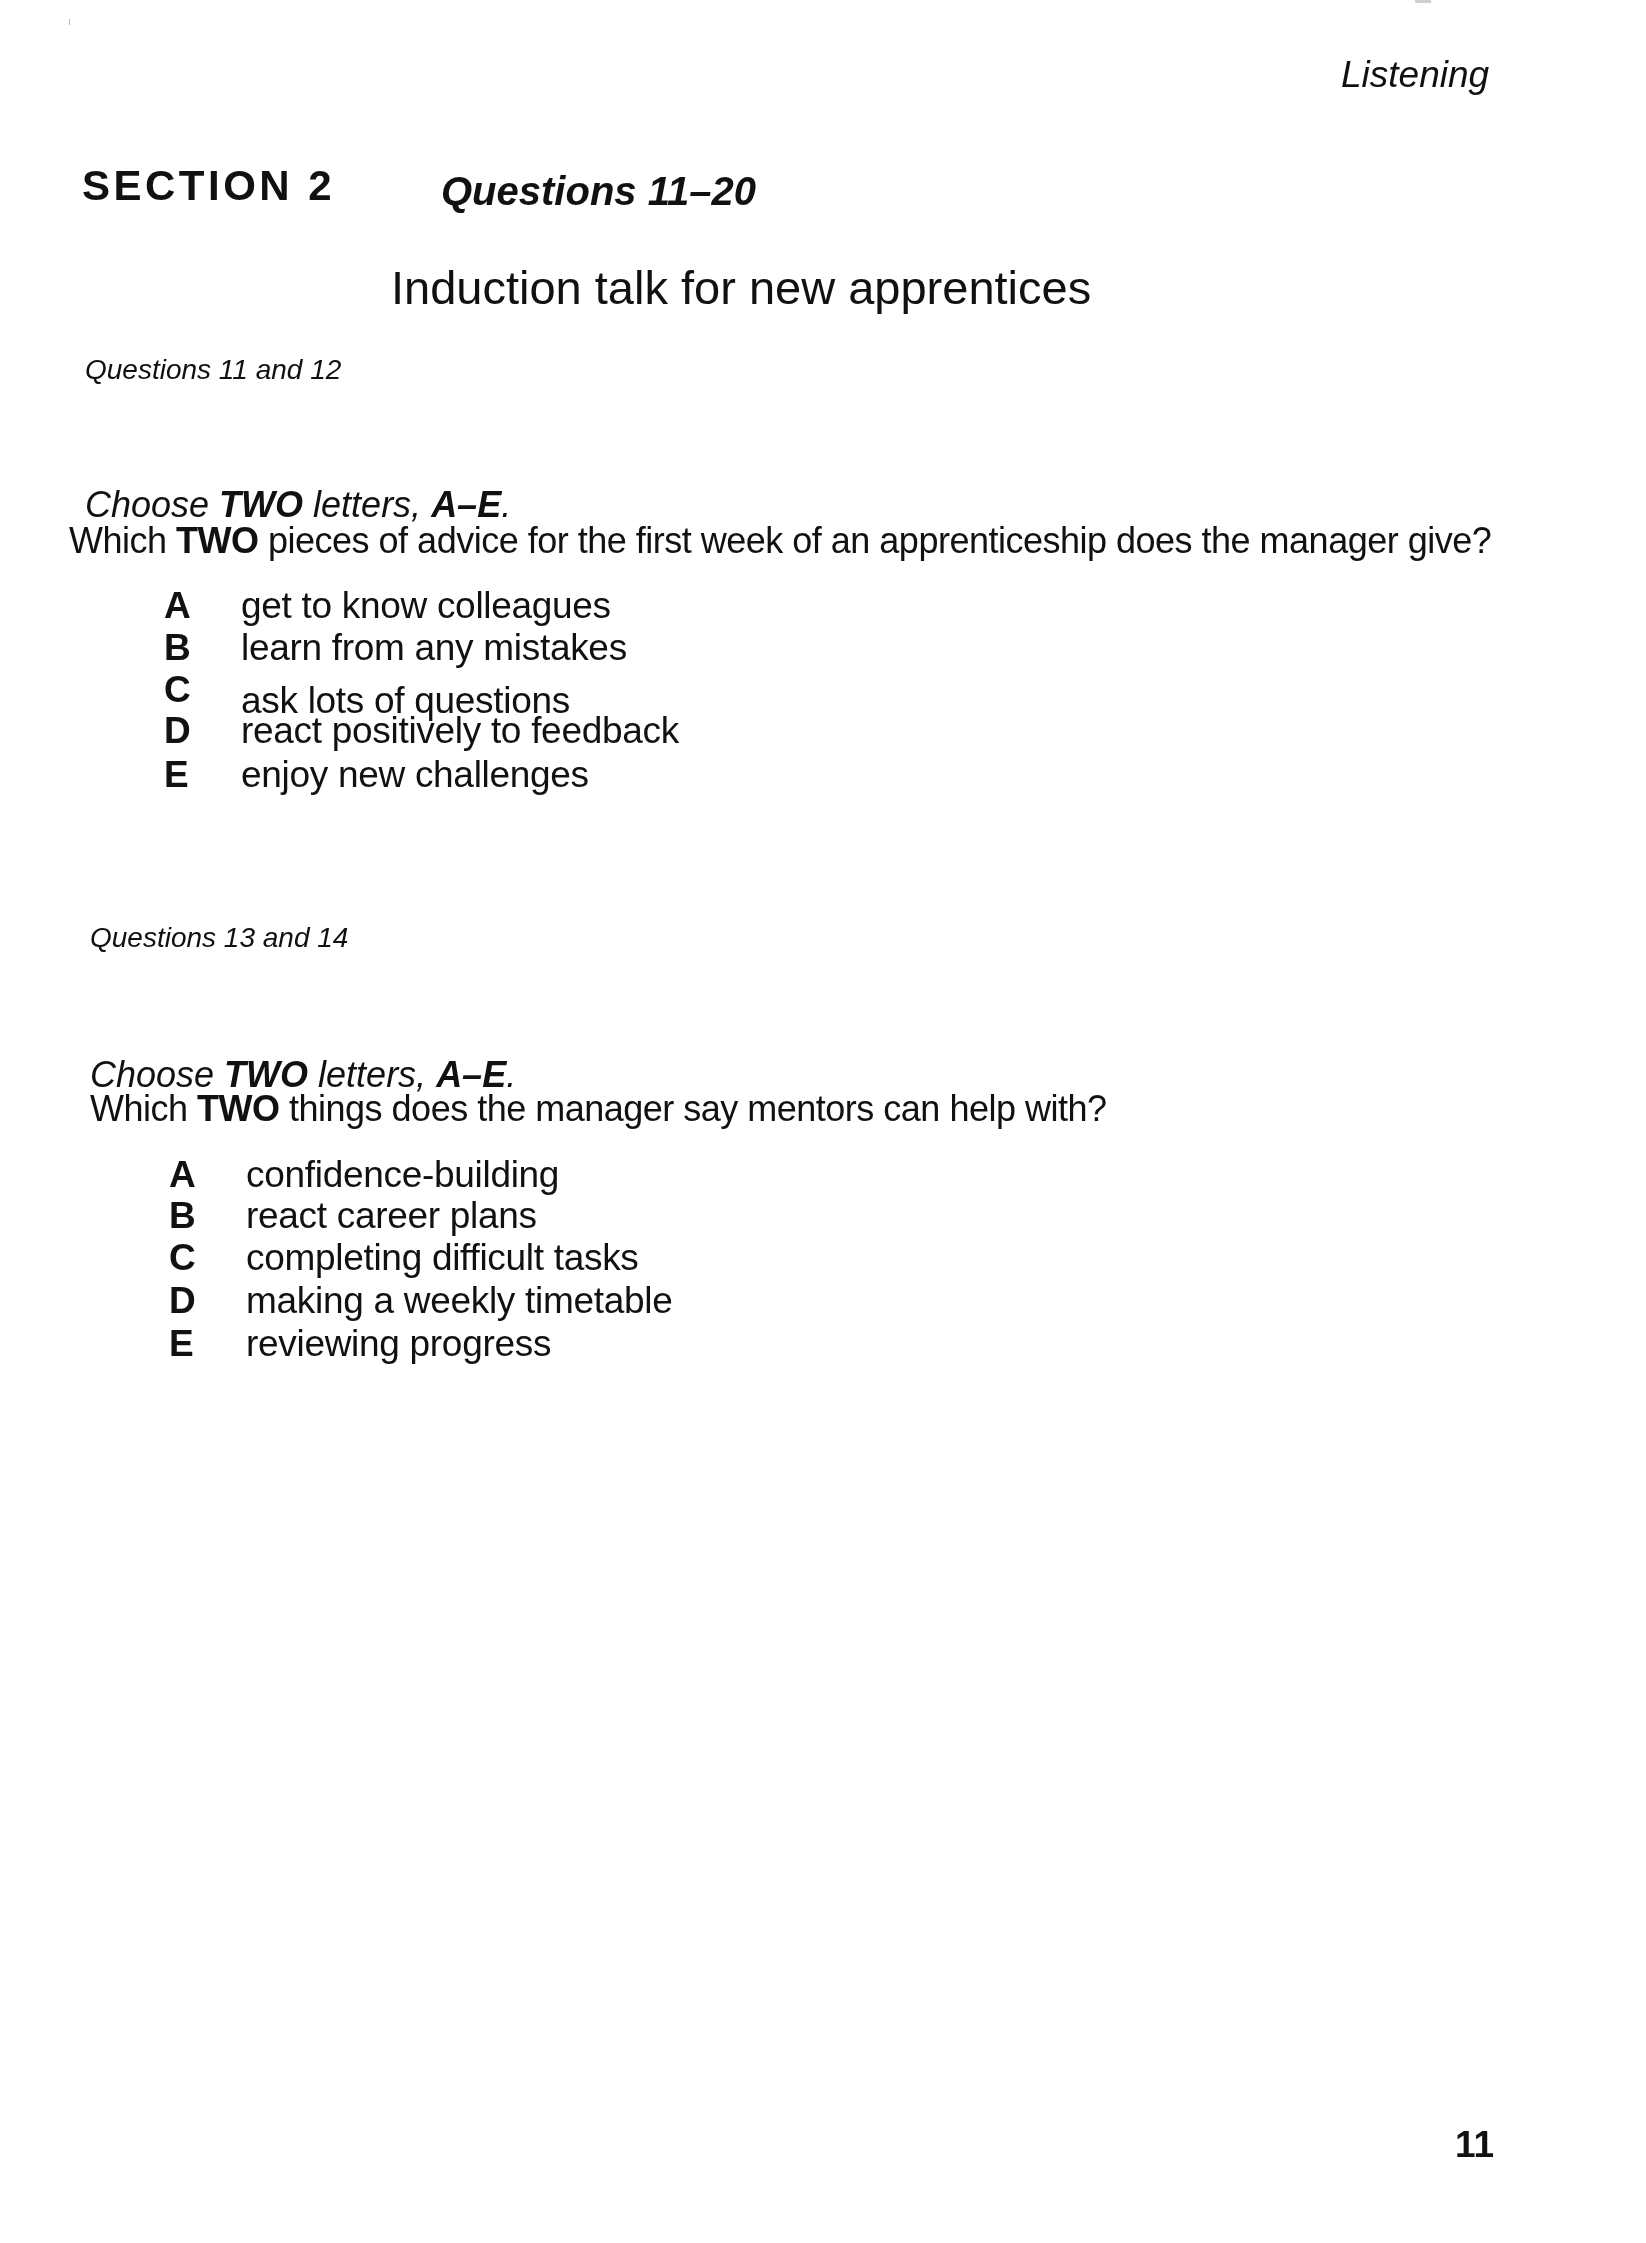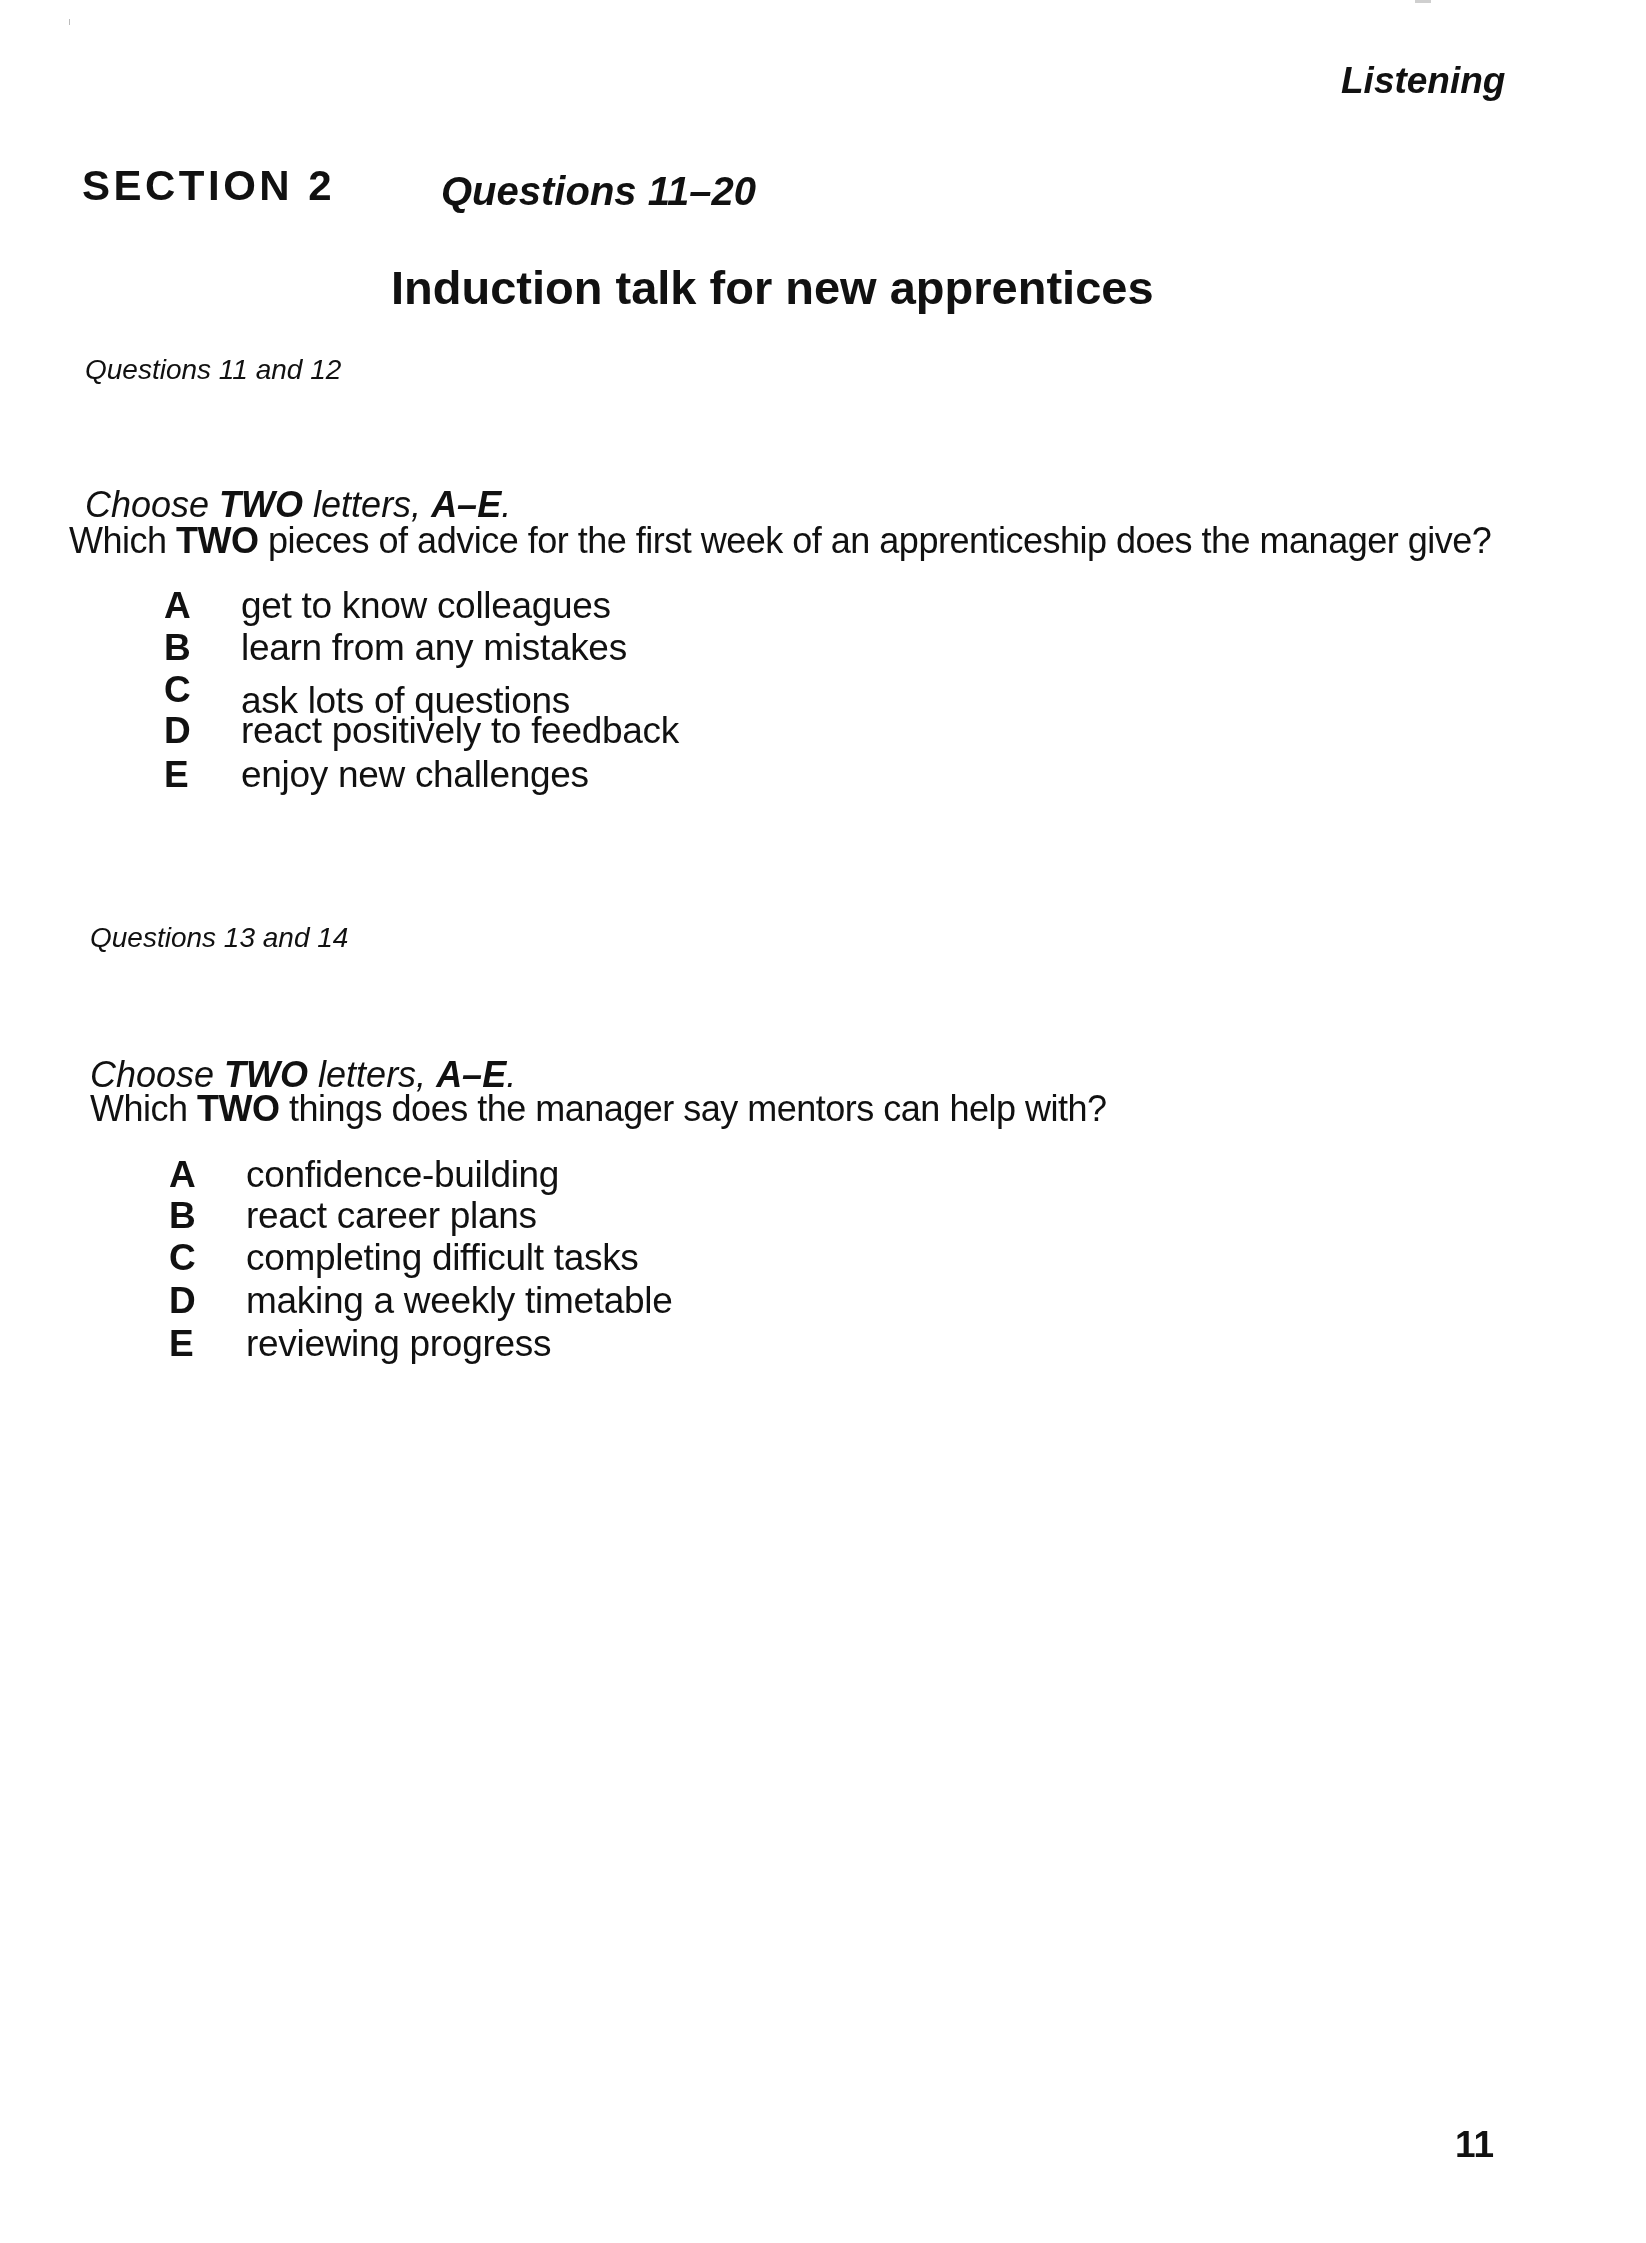--- a/index.html
+++ b/index.html
@@ -17,40 +17,39 @@
   }
   .abs {
     position: absolute;
     white-space: nowrap;
     line-height: 1;
   }
   .running-head {
     font-size: 37px;
     font-style: italic;
     left: 1341px;
-    top: 62px;
-    font-weight: bold;
+    top: 56px;
   }
   .section-label {
     font-size: 42px;
     font-weight: bold;
     letter-spacing: 3.5px;
     left: 82px;
     top: 165px;
   }
   .section-range {
     font-size: 40px;
     font-weight: bold;
     font-style: italic;
     left: 441px;
     top: 171px;
   }
   .page-title {
     font-size: 47px;
-    font-weight: bold;
+    font-weight: normal;
     left: 391px;
     top: 264px;
   }
   .group-heading {
     font-size: 28px;
     font-style: italic;
   }
   .instruction {
     font-size: 36px;
     font-style: italic;

